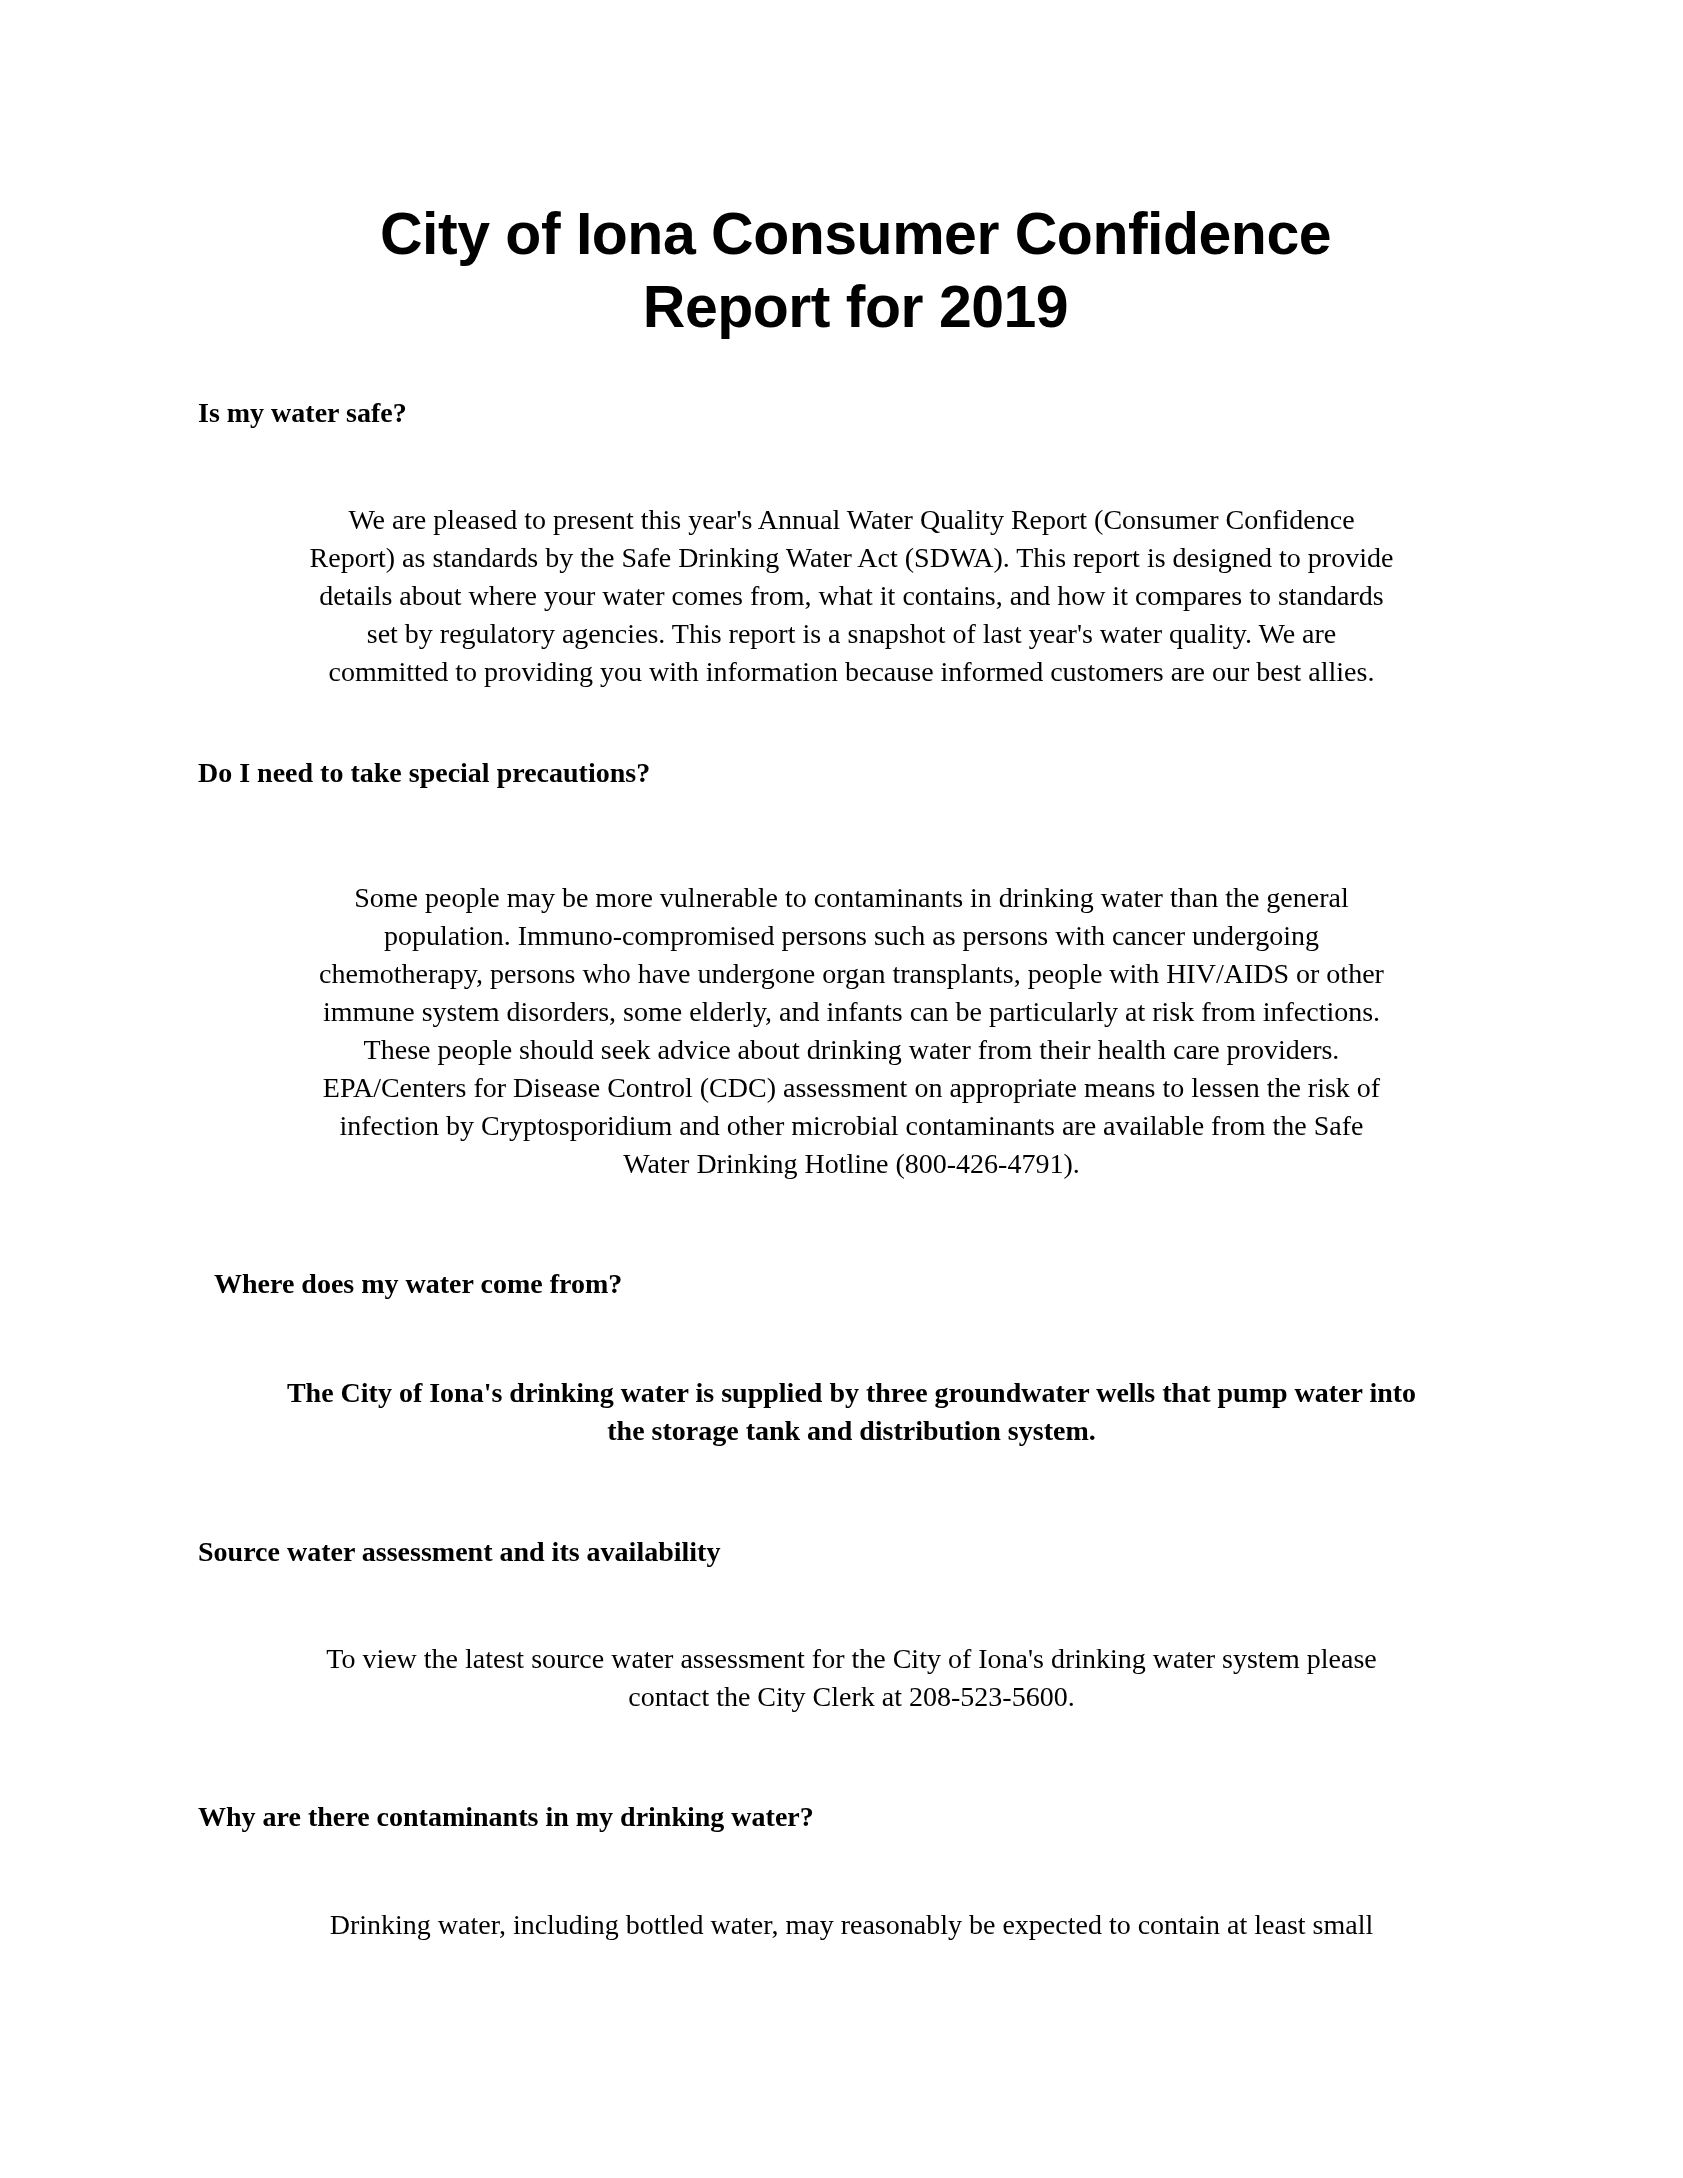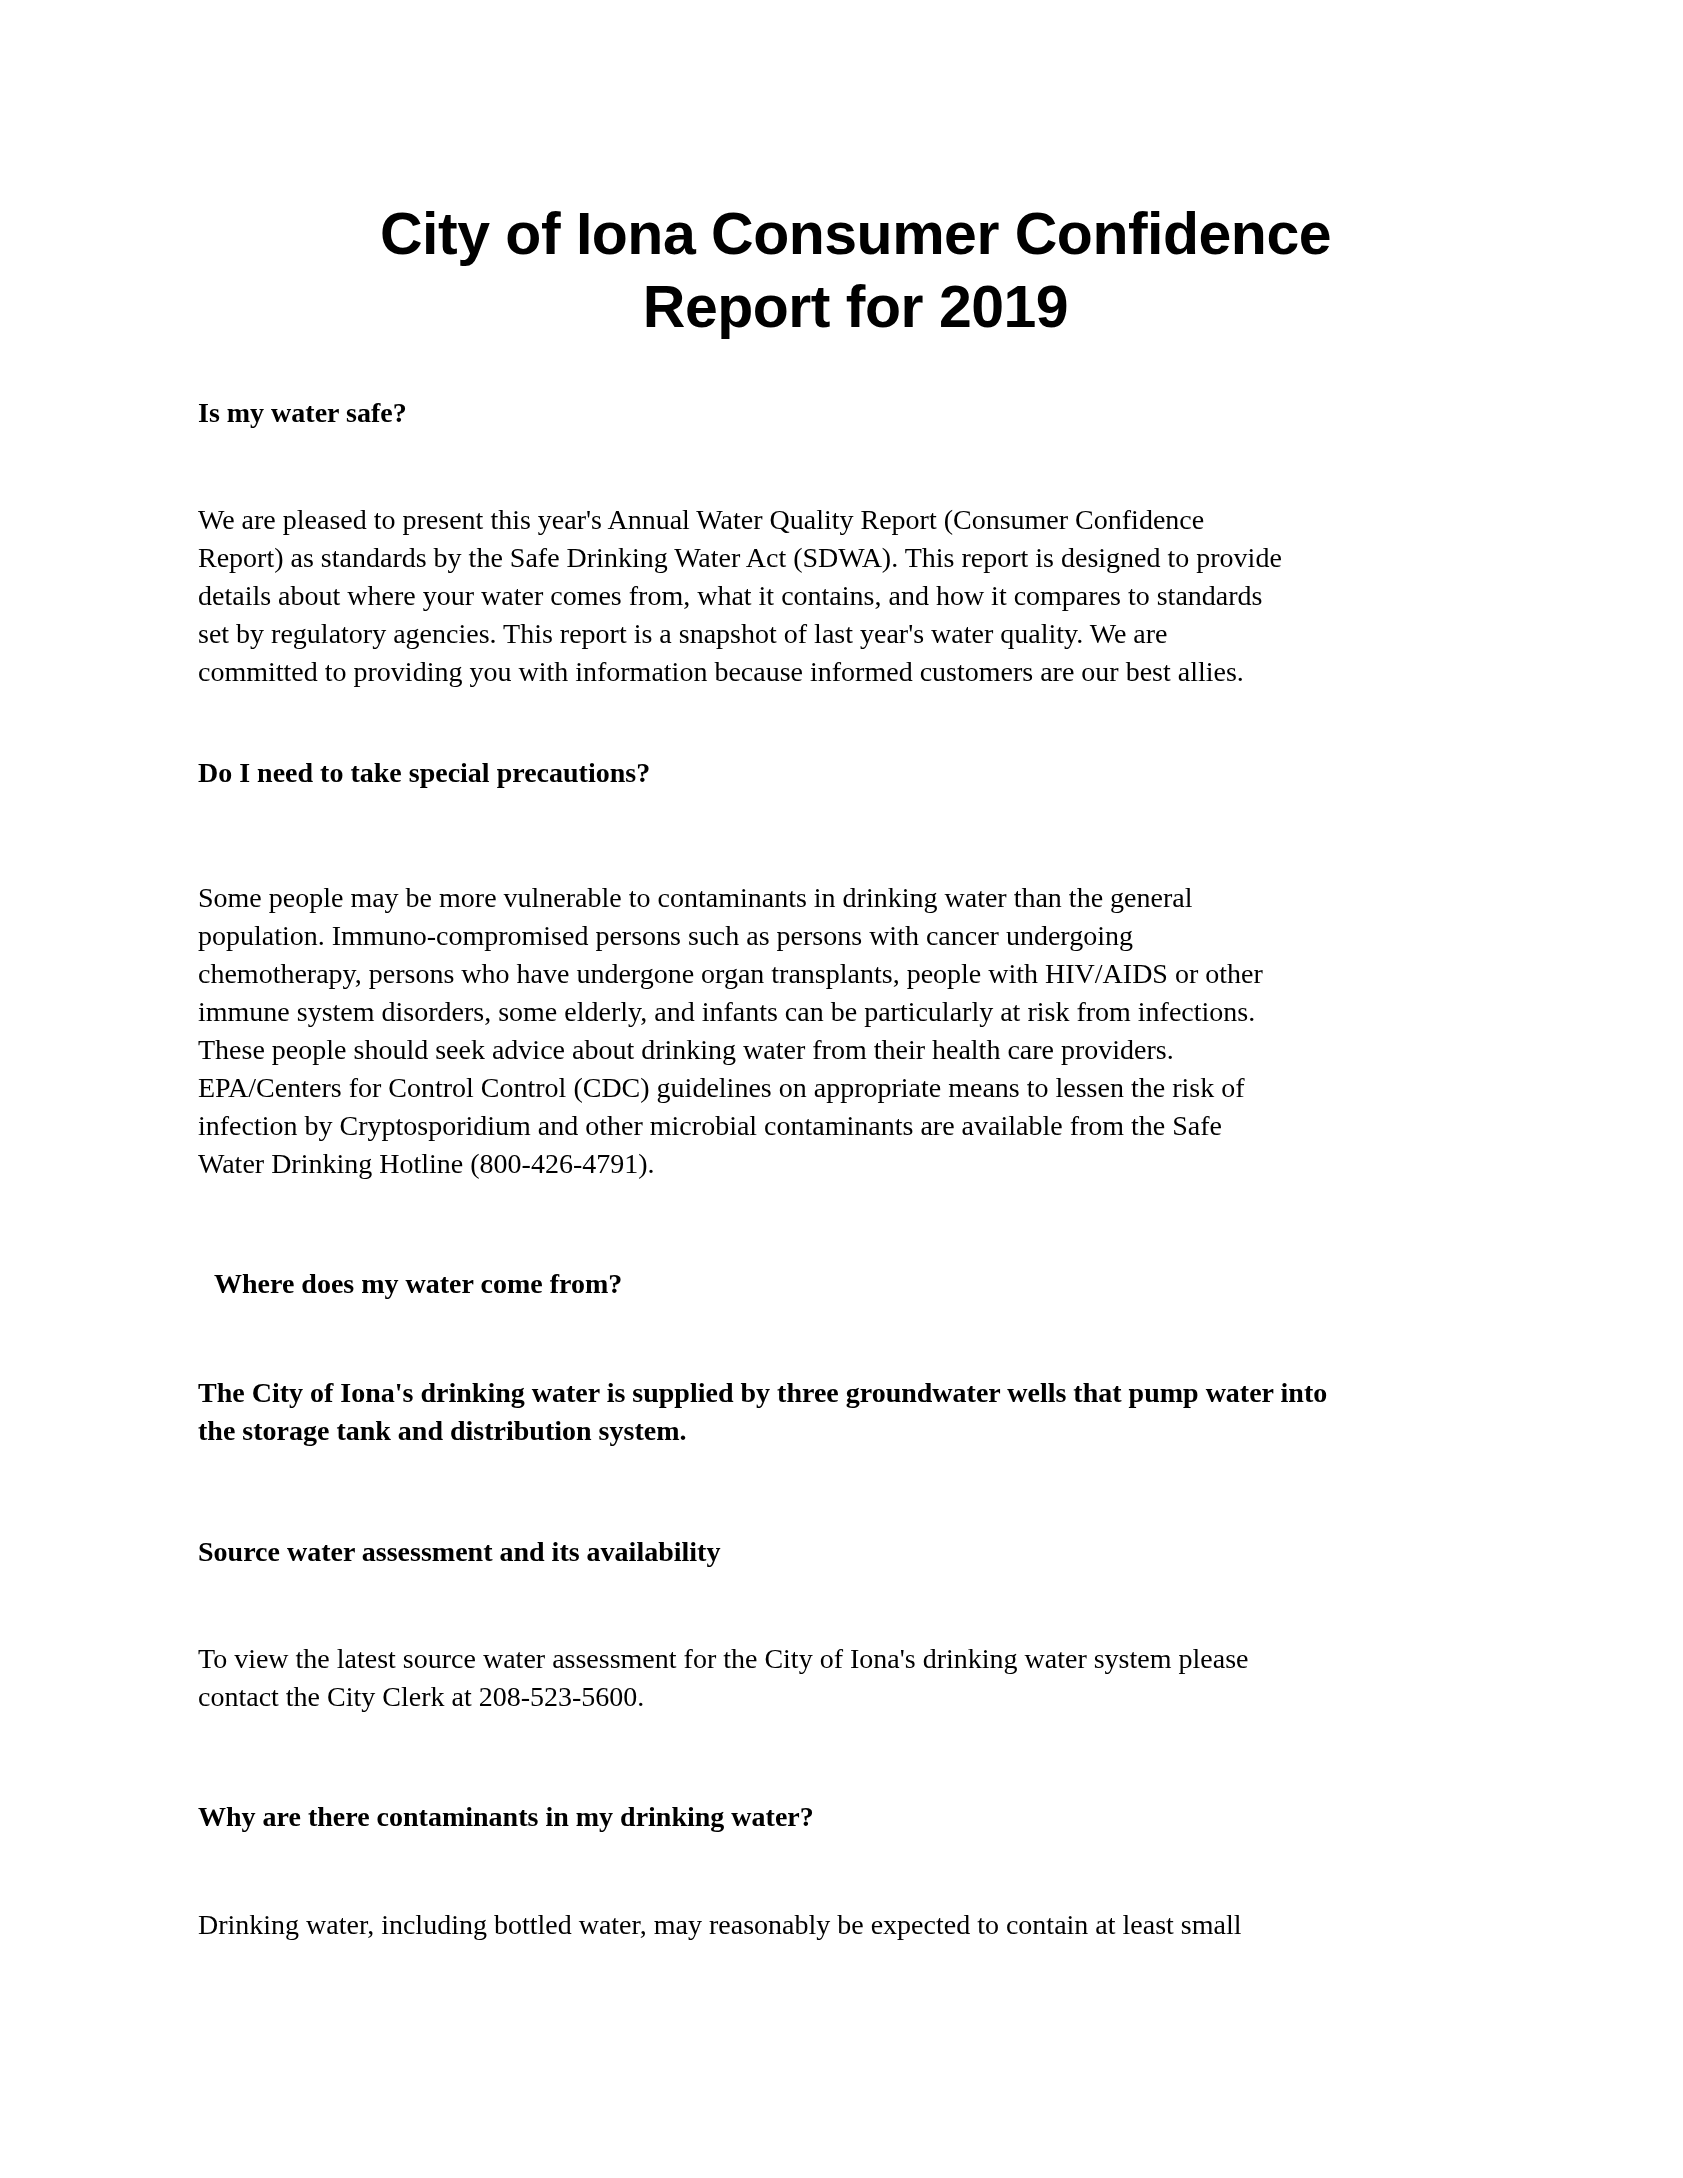--- a/index.html
+++ b/index.html
@@ -11,21 +11,21 @@
       line-height: 73px; letter-spacing: -0.5px;
     }
     .title .line { display: block; padding-left: 28px; }
     .heading {
       position: absolute; left: 198px;
       font-family: Liberation Serif, serif; font-weight: bold; font-size: 28px;
       line-height: 34px; white-space: nowrap;
     }
     .para {
       position: absolute; left: 198px; width: 1307px;
-      font-family: "Liberation Serif", serif; font-size: 28px; line-height: 38px;
+      font-family: "Liberation Serif", serif; font-size: 28px; line-height: 38px; text-align: center;
     }
     .para .line { display: block; white-space: nowrap; }
   </style>
 </head>
 <body>
 
 <div class="page">
 
   <h1 class="title" style="margin:0;">
     <span class="line">City of Iona Consumer Confidence</span>
@@ -41,21 +41,21 @@
     <span class="line">committed to providing you with information because informed customers are our best allies.</span>
   </div>
 
   <div class="heading" style="top:756px;">Do I need to take special precautions?</div>
   <div class="para" style="top:879px;">
     <span class="line">Some people may be more vulnerable to contaminants in drinking water than the general</span>
     <span class="line">population. Immuno-compromised persons such as persons with cancer undergoing</span>
     <span class="line">chemotherapy, persons who have undergone organ transplants, people with HIV/AIDS or other</span>
     <span class="line">immune system disorders, some elderly, and infants can be particularly at risk from infections.</span>
     <span class="line">These people should seek advice about drinking water from their health care providers.</span>
-    <span class="line">EPA/Centers for Control Control (CDC) guidelines on appropriate means to lessen the risk of</span>
+    <span class="line">EPA/Centers for Disease Control (CDC) assessment on appropriate means to lessen the risk of</span>
     <span class="line">infection by Cryptosporidium and other microbial contaminants are available from the Safe</span>
     <span class="line">Water Drinking Hotline (800-426-4791).</span>
   </div>
 
   <div class="heading" style="top:1267px;margin-left:16px;">Where does my water come from?</div>
   <div class="para" style="top:1374px;font-weight:bold;">
     <span class="line">The City of Iona's drinking water is supplied by three groundwater wells that pump water into</span>
     <span class="line">the storage tank and distribution system.</span>
   </div>
 

